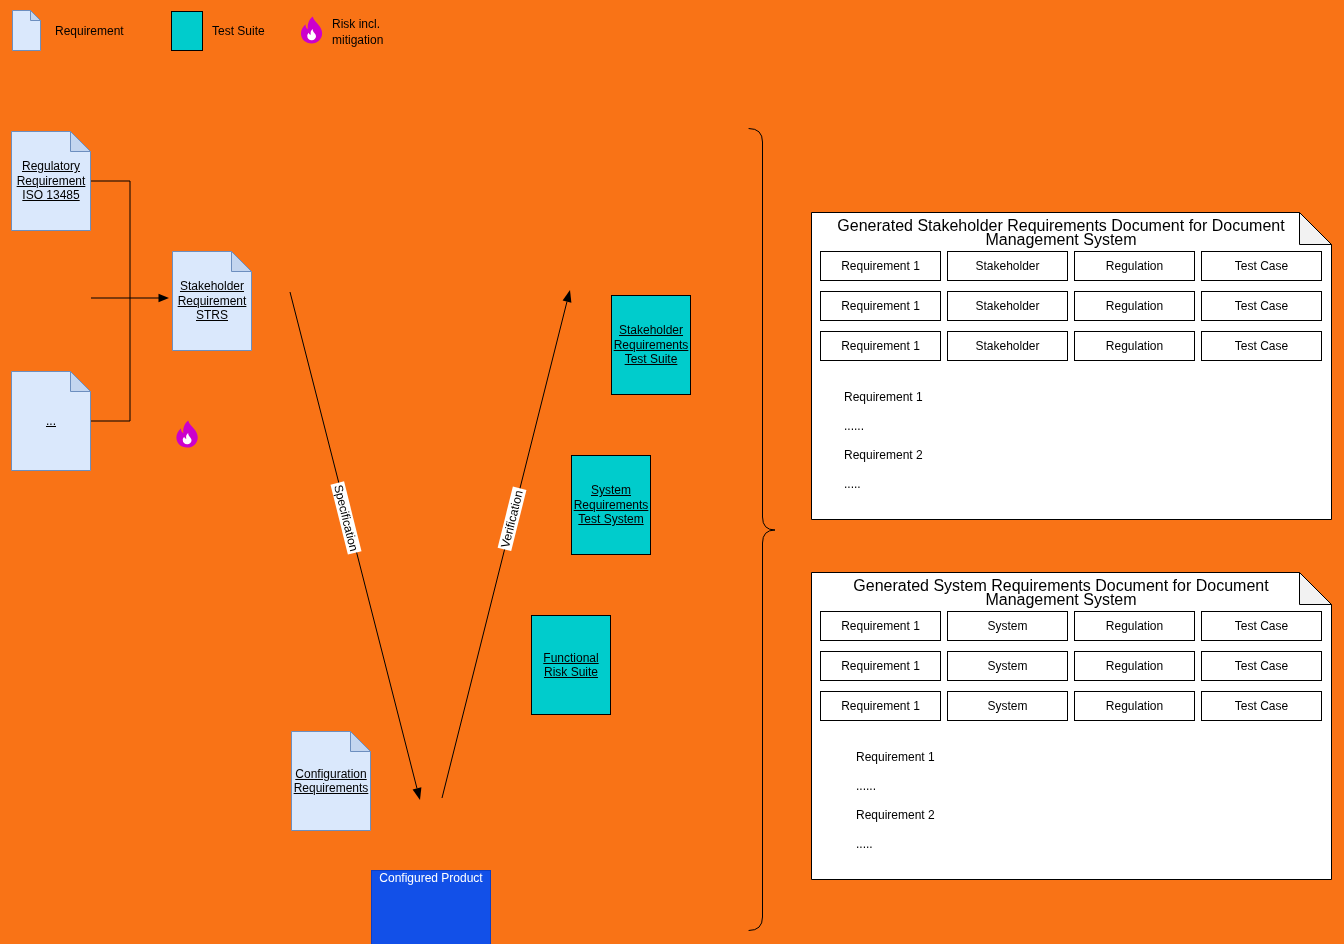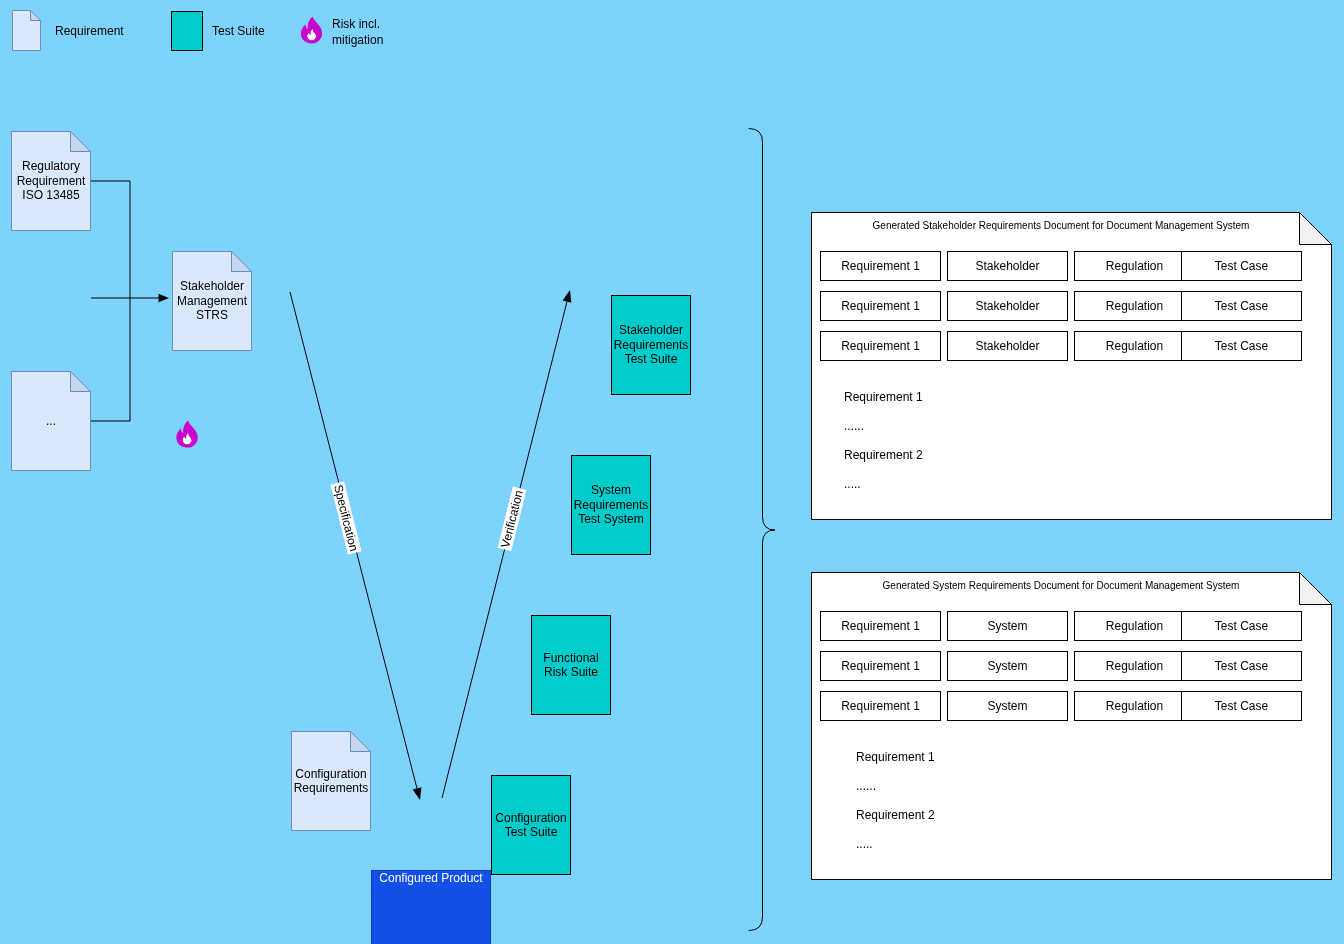--- a/index.html
+++ b/index.html
@@ -1,23 +1,23 @@
 <!DOCTYPE html>
 <html style="--requirement-fill: #dae8fc; --requirement-stroke: #6c8ebf; --requirement-fold: #c3d5ef; --test-suite-fill: #00cccc; --risk-magenta: #cc00cc; --product-blue: #1250e8;"><head>
 <meta charset="utf-8">
 <style>
   html,body{margin:0;padding:0;background:#fff;}
   .canvas{
-    position:relative;width:1344px;height:944px;background:#7dd3fc;overflow:hidden;
+    position:relative;width:1344px;height:944px;background:#f97316;overflow:hidden;
     font-family:"Liberation Sans","DejaVu Sans",sans-serif;font-size:12px;color:#000;
   }
   svg.overlay{position:absolute;left:0;top:0;z-index:1;}
   
   .node{position:absolute;width:80px;height:100px;display:flex;align-items:center;justify-content:center;
-        text-align:center;line-height:1.2;z-index:2;}
+        text-align:center;line-height:1.2;z-index:2;text-decoration:underline;}
   .node .shape{position:absolute;left:0;top:0;}
   .node .node-label{position:relative;padding:0 1px;}
   .doc-body{fill:var(--requirement-fill,#dae8fc);stroke:var(--requirement-stroke,#6c8ebf);stroke-width:1;}
   .doc-fold{fill:var(--requirement-fold,#c3d5ef);stroke:var(--requirement-stroke,#6c8ebf);stroke-width:1;}
   .ts{background:var(--test-suite-fill,#00cccc);border:1px solid #000;box-sizing:border-box;margin-top:44px;}
   .product{position:absolute;left:371px;top:870px;width:120px;height:79px;box-sizing:border-box;z-index:2;
            background:var(--product-blue,#1250e8);border:1px solid #0d3fc4;color:#fff;
            display:flex;align-items:flex-start;justify-content:center;text-align:center;}
   .flame{position:absolute;z-index:2;}
   .flame-outer{fill:var(--risk-magenta,#cc00cc);}
@@ -25,24 +25,24 @@
   
   .legend-label{position:absolute;z-index:2;line-height:16px;}
   
   .edge-label{position:absolute;z-index:3;background:#fff;padding:0 2px;white-space:nowrap;
               transform:translate(-50%,-50%) rotate(var(--rot,0deg));}
   
   .gendoc{position:absolute;width:521px;height:308px;z-index:2;}
   .gendoc .shape{position:absolute;left:0;top:0;}
   .gendoc-body{fill:#fff;stroke:#000;stroke-width:1;}
   .gendoc-fold{fill:#f2f2f2;stroke:#000;stroke-width:1;}
-  .gendoc-title{position:absolute;left:0;top:7px;width:500px;text-align:center;font-size:10px;line-height:14px;}
+  .gendoc-title{position:absolute;left:0;top:7px;width:500px;text-align:center;font-size:16px;line-height:14px;}
   .cell{position:absolute;width:121px;height:30px;box-sizing:border-box;border:1px solid #000;background:#fff;
         display:flex;align-items:center;justify-content:center;text-align:center;}
-  .col0{left:9px}.col1{left:136px}.col2{left:263px}.col3{left:370px}
+  .col0{left:9px}.col1{left:136px}.col2{left:263px}.col3{left:390px}
   .row0{top:39px}.row1{top:79px}.row2{top:119px}
   .bodyline{position:absolute;height:14px;line-height:14px;white-space:pre;}
 </style>
 </head>
 <body>
 
 <div class="canvas">
 
   <svg class="overlay" width="1344" height="944" viewBox="0 0 1344 944">
     <g stroke="#000" stroke-width="1" fill="none">
@@ -92,21 +92,21 @@
       <path class="doc-fold" d="M59.5,0.5 V20.5 H79.5 Z"></path>
     </svg>
     <div class="node-label">...</div>
   </div>
 
   <div class="node" style="left:172px;top:251px">
     <svg class="shape" width="80" height="100" viewBox="0 0 80 100">
       <path class="doc-body" d="M0.5,0.5 H59.5 L79.5,20.5 V99.5 H0.5 Z"></path>
       <path class="doc-fold" d="M59.5,0.5 V20.5 H79.5 Z"></path>
     </svg>
-    <div class="node-label">Stakeholder Management STRS</div>
+    <div class="node-label">Stakeholder Requirement STRS</div>
   </div>
 
   <svg class="flame" style="left:175px;top:420px" width="24" height="28" viewBox="0 0 24 29">
     <path class="flame-outer" d="M13.2,0.5 C14.4,4.2 16.9,6.3 19.2,9 C21.6,11.9 23.1,14.7 23.1,18 C23.1,24.2 18.3,28.6 12.1,28.6 C5.9,28.6 1,24.3 1,18.2 C1,14.4 2.9,11.4 5.9,8.6 C5.6,11 6.4,12.6 8.3,13.6 C7.4,8.9 9.4,3.6 13.2,0.5 Z"></path>
     <path class="flame-inner" d="M12.3,25.2 C9.5,25.2 7.6,23.2 7.6,20.7 C7.6,19.4 8.2,18.2 9.2,17.3 C9.3,18.5 10.1,19.3 11.3,19.4 C10.6,17.2 11.3,15 13.2,13.5 C13.1,15.5 14.3,16.8 15.4,18.1 C16.2,19 16.7,20 16.7,21.1 C16.7,23.4 14.8,25.2 12.3,25.2 Z"></path>
   </svg>
 
 
 
   <div class="node" style="left:291px;top:731px">
@@ -118,23 +118,20 @@
   </div>
 
   <div class="node ts" style="left:611px;top:251px">
     <div class="node-label">Stakeholder Requirements Test Suite</div>
   </div>
   <div class="node ts" style="left:571px;top:411px">
     <div class="node-label">System Requirements Test System</div>
   </div>
   <div class="node ts" style="left:531px;top:571px">
     <div class="node-label">Functional Risk Suite</div>
-  </div>
-  <div class="node ts" style="left:491px;top:731px">
-    <div class="node-label">Configuration Test Suite</div>
   </div>
 
   <div class="product">
     <div>Configured Product</div>
   </div>
 
   <div class="edge-label" style="left:346px;top:518px;--rot:76deg">Specification</div>
   <div class="edge-label" style="left:512px;top:519px;--rot:-76deg">Verification</div>
 
   <div class="gendoc" style="left:811px;top:212px">

